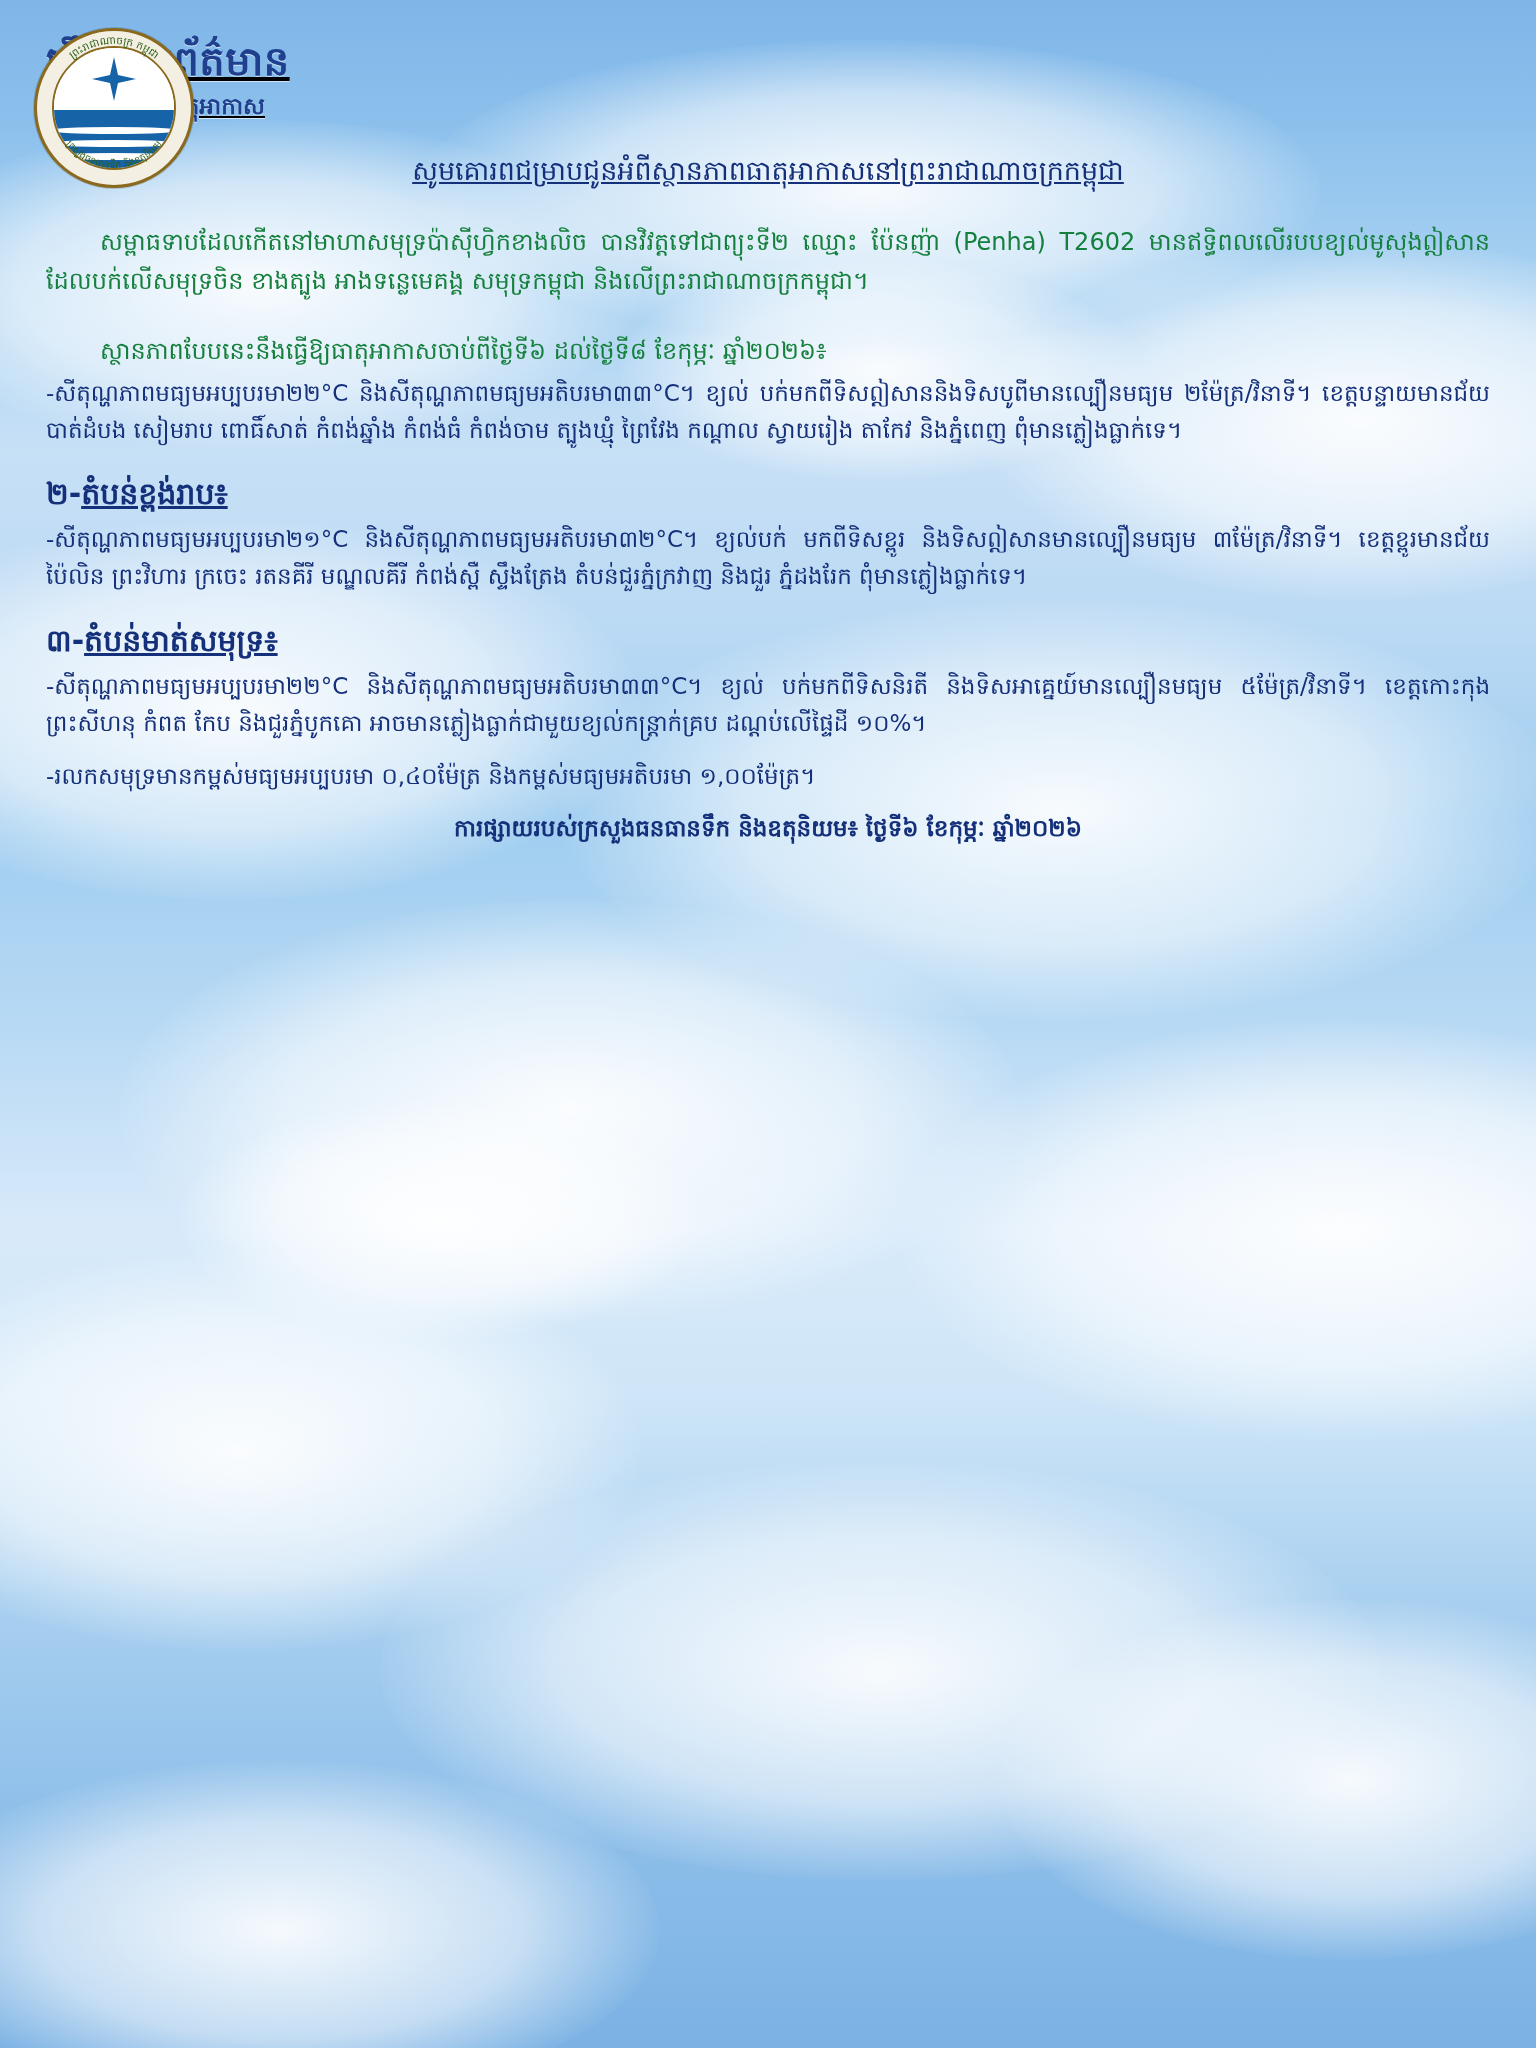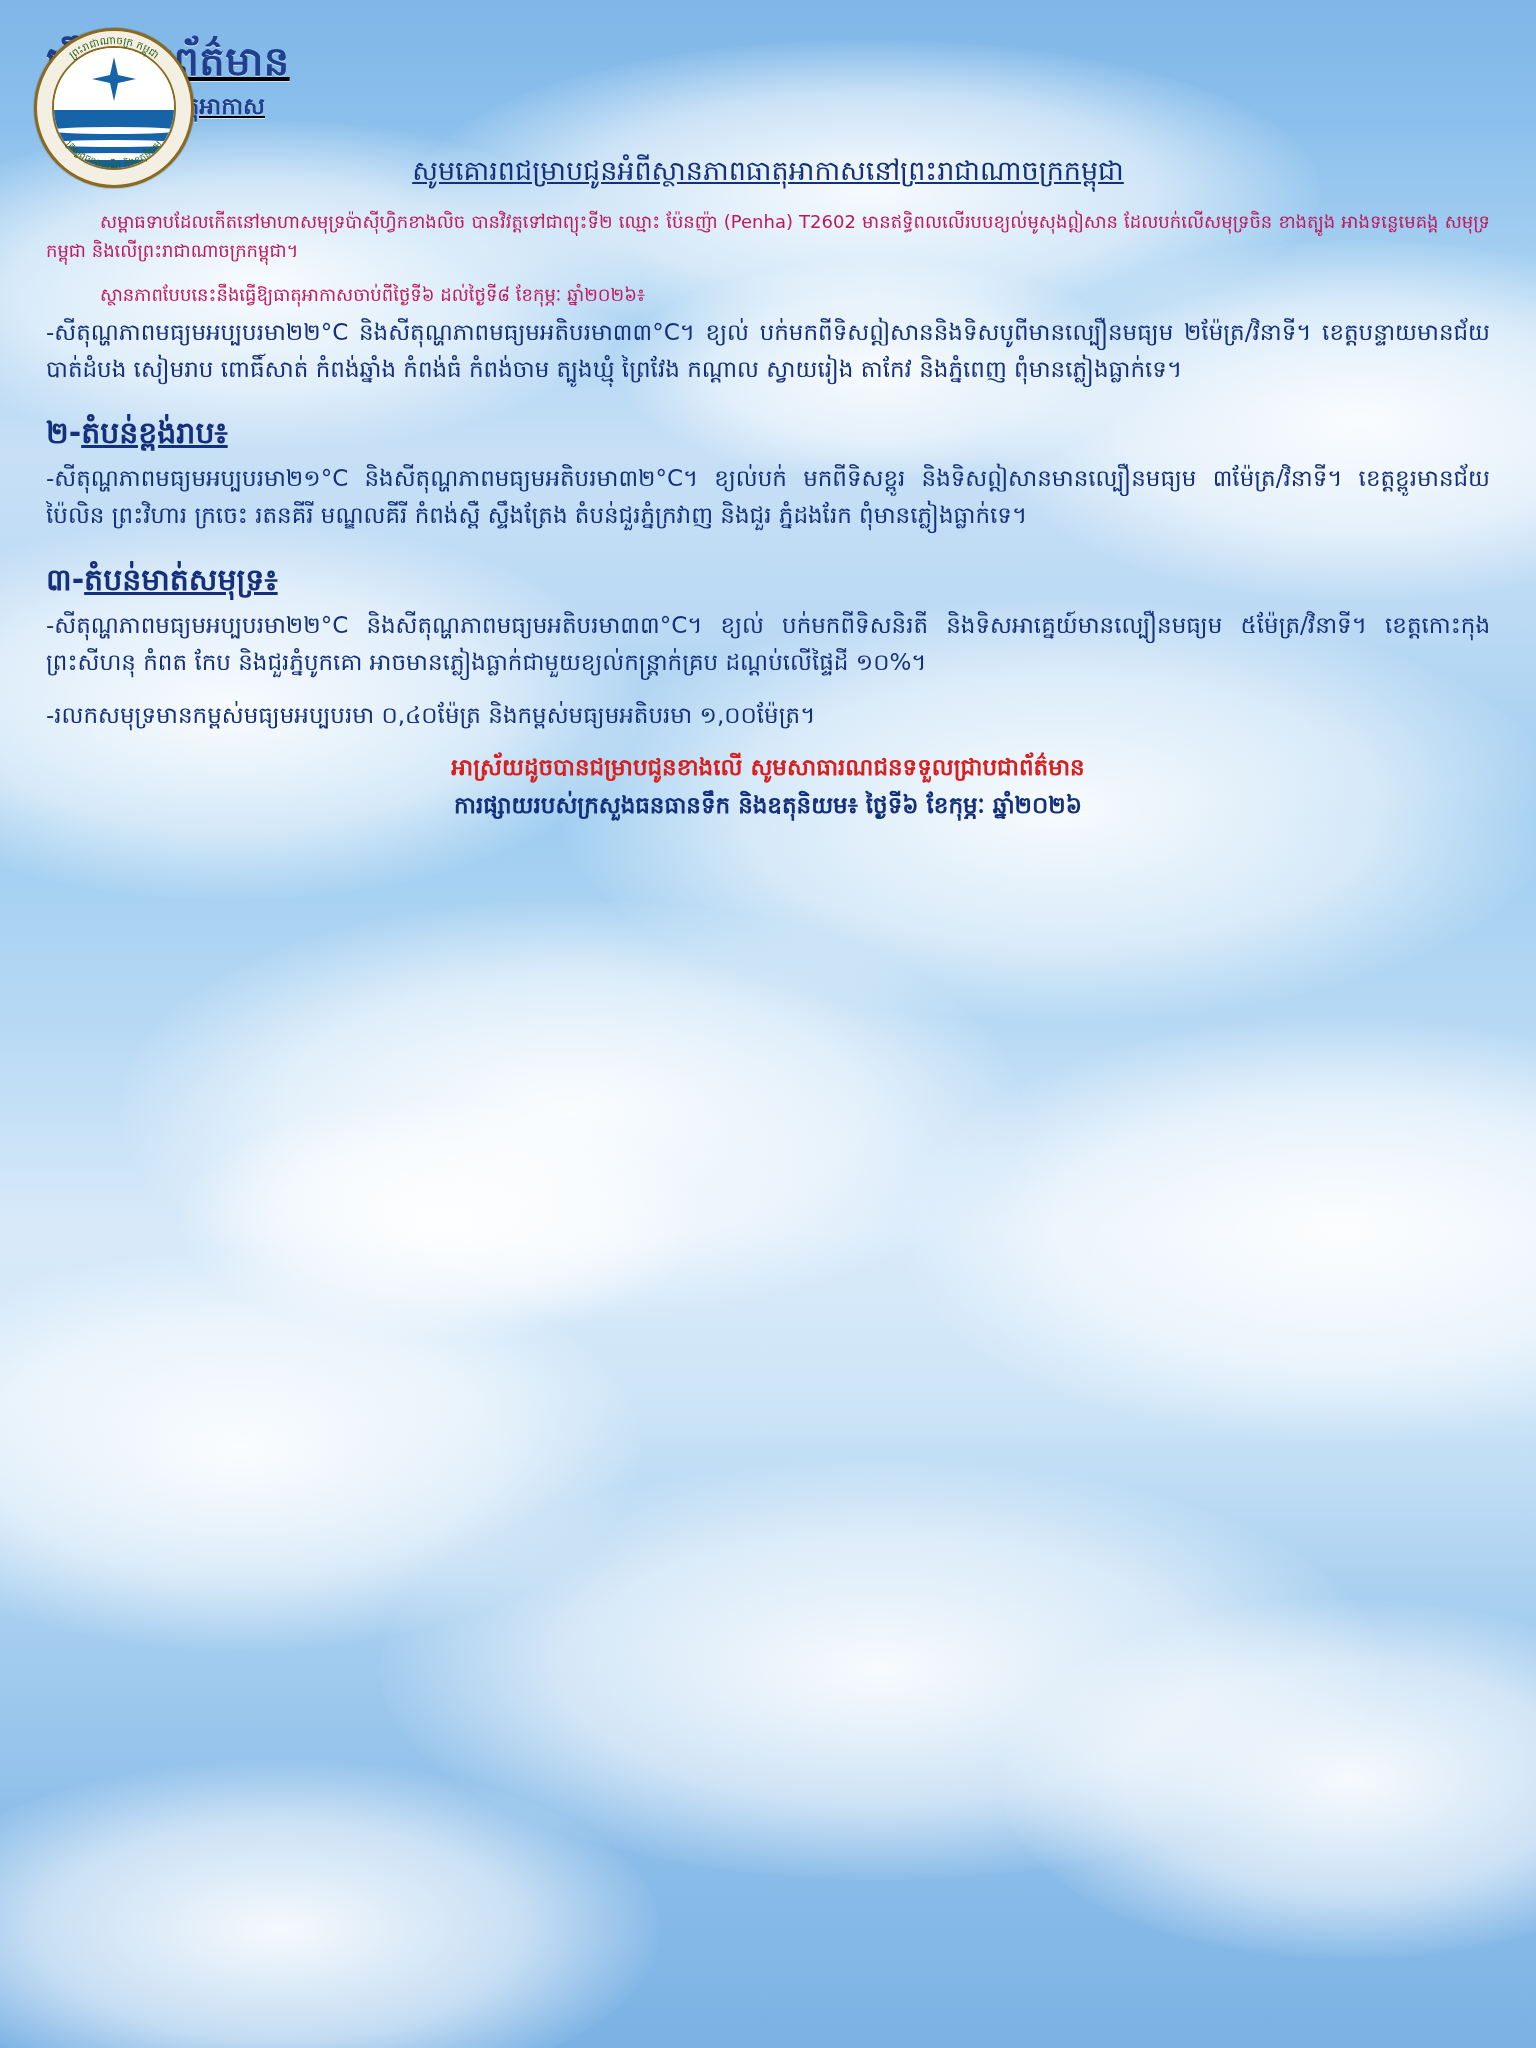--- a/index.html
+++ b/index.html
@@ -145,25 +145,25 @@
   .intro {
     text-align: center;
     color: #15307a;
     font-size: 27px;
     line-height: 1.55;
     margin-top: 28px;
   }
   .intro div { margin: 2px 0; text-decoration: underline; }
 
   .body-text {
-    color: #be185d;
-    font-size: 18px;
+    color: #15803d;
+    font-size: 24px;
     line-height: 1.62;
     text-align: justify;
-    margin-top: 15px;
+    margin-top: 31px;
   }
   .body-text p { margin: 0 0 4px 0; }
   .indent { text-indent: 54px; }
 
   .section-head {
     color: #15307a;
     font-size: 30px;
     font-weight: bold;
     margin-top: 26px;
     margin-bottom: 2px;
@@ -268,17 +268,16 @@
   <div class="section-body">-សីតុណ្ហភាពមធ្យមអប្បបរមា២១°C និងសីតុណ្ហភាពមធ្យមអតិបរមា៣២°C។ ខ្យល់បក់ មកពីទិសខ្ពូរ  និងទិសឦសានមានល្បឿនមធ្យម  ៣ម៉ែត្រ/វិនាទី។ ខេត្តខ្ពូរមានជ័យ ប៉ៃលិន ព្រះវិហារ ក្រចេះ រតនគីរី មណ្ឌលគីរី កំពង់ស្ពឺ ស្ទឹងត្រែង តំបន់ជួរភ្នំក្រវាញ និងជួរ ភ្នំដងរែក ពុំមានភ្លៀងធ្លាក់ទេ។</div>
 
   <div class="section-head">
     <span>៣-</span><span class="underline">តំបន់មាត់សមុទ្រ៖</span>
   </div>
   <div class="section-body">-សីតុណ្ហភាពមធ្យមអប្បបរមា២២°C  និងសីតុណ្ហភាពមធ្យមអតិបរមា៣៣°C។ ខ្យល់ បក់មកពីទិសនិរតី  និងទិសអាគ្នេយ៍មានល្បឿនមធ្យម  ៥ម៉ែត្រ/វិនាទី។ ខេត្តកោះកុង ព្រះសីហនុ កំពត កែប និងជួរភ្នំបូកគោ អាចមានភ្លៀងធ្លាក់ជាមួយខ្យល់កន្ត្រាក់គ្រប ដណ្ដប់លើផ្ទៃដី ១០%។</div>
 
   <div class="section-body" style="margin-top:16px;">-រលកសមុទ្រមានកម្ពស់មធ្យមអប្បបរមា ០,៤០ម៉ែត្រ និងកម្ពស់មធ្យមអតិបរមា ១,០០ម៉ែត្រ។</div>
 
   <div class="footer">
-    <div class="red">អាស្រ័យដូចបានជម្រាបជូនខាងលើ សូមសាធារណជនទទួលជ្រាបជាព័ត៌មាន</div>
     <div class="blue">ការផ្សាយរបស់ក្រសួងធនធានទឹក និងឧតុនិយម៖ ថ្ងៃទី៦ ខែកុម្ភៈ ឆ្នាំ២០២៦</div>
   </div>
 
 </div>
 
 </body></html>

